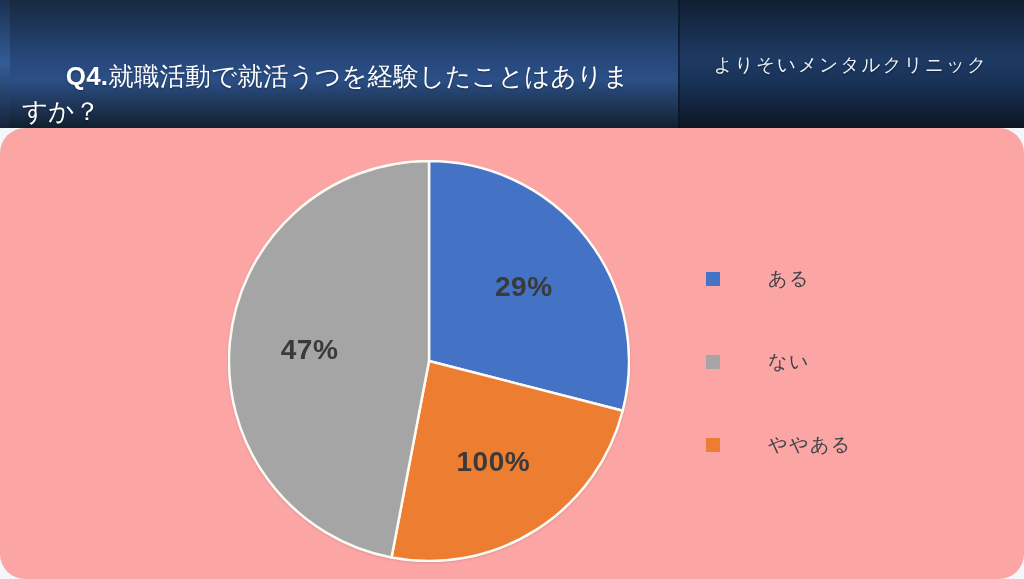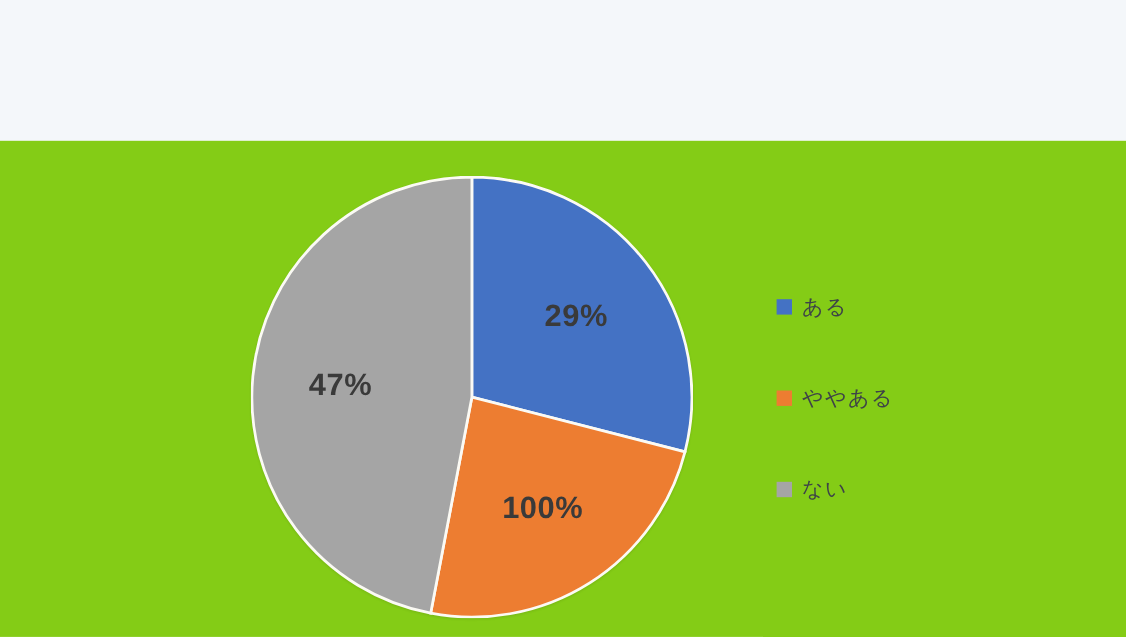--- a/index.html
+++ b/index.html
@@ -93,21 +93,22 @@
     text-shadow: 0 1px 2px rgba(0,0,0,0.4);
   }
 
   
   #chart-area {
     position: absolute;
     left: 0;
     top: 128px;
     width: 1024px;
     height: 451px;
-    background: #84cc16;
+    background: #fca5a5;
+    border-radius: 25px;
   }
 
   #pie-wrap {
     position: absolute;
     left: 228px;
     top: 32px;
     width: 402px;
     height: 402px;
   }
   #pie-svg {
@@ -143,27 +144,39 @@
     width: 14px;
     height: 14px;
     flex: 0 0 14px;
     margin-right: 9px;
   }
   .legend-label {
     color: #3e4348;
     font-size: 19px;
     letter-spacing: 1.5px;
     white-space: nowrap;
+    margin-left: 39px;
   }
 </style>
 </head>
 <body>
 
 <div id="slide">
 
+  <div id="header">
+    <div id="header-left"></div>
+    <div id="header-right"></div>
+    <div id="header-divider"></div>
+
+    <div id="slide-title">
+      <span class="q-label">Q4.</span><span>就職活動で就活うつを経験したことはありますか？</span>
+    </div>
+
+    <div id="clinic-name">よりそいメンタルクリニック</div>
+  </div>
 
   <div id="chart-area">
 
     <div id="pie-wrap">
       <svg id="pie-svg" viewBox="0 0 402 402">
         <g id="pie-slices">
             <path d="M 201 201 L 201.00 1.00 A 200 200 0 0 1 394.72 250.74 Z" fill="#4472C4" stroke="#FBFAF4" stroke-width="2.5"></path>
             <path d="M 201 201 L 394.72 250.74 A 200 200 0 0 1 163.52 397.46 Z" fill="#ED7D31" stroke="#FBFAF4" stroke-width="2.5"></path>
             <path d="M 201 201 L 163.52 397.46 A 200 200 0 0 1 201.00 1.00 Z" fill="#A5A5A5" stroke="#FBFAF4" stroke-width="2.5"></path>
           </g>
@@ -174,23 +187,23 @@
           <div class="slice-label" style="left: 81.5326px; top: 189.707px; text-align: right;">47%</div>
         </div>
     </div>
 
     <div id="legend">
       <div class="legend-item">
         <span class="legend-swatch" style="background: rgb(68, 114, 196);"></span>
         <span class="legend-label">ある</span>
       </div>
       <div class="legend-item">
+        <span class="legend-swatch" style="background: rgb(165, 165, 165);"></span>
+        <span class="legend-label">ない</span>
+      </div>
+      <div class="legend-item">
         <span class="legend-swatch" style="background: rgb(237, 125, 49);"></span>
         <span class="legend-label">ややある</span>
       </div>
-      <div class="legend-item">
-        <span class="legend-swatch" style="background: rgb(165, 165, 165);"></span>
-        <span class="legend-label">ない</span>
-      </div>
     </div>
 
   </div>
 </div>
 
 </body></html>

